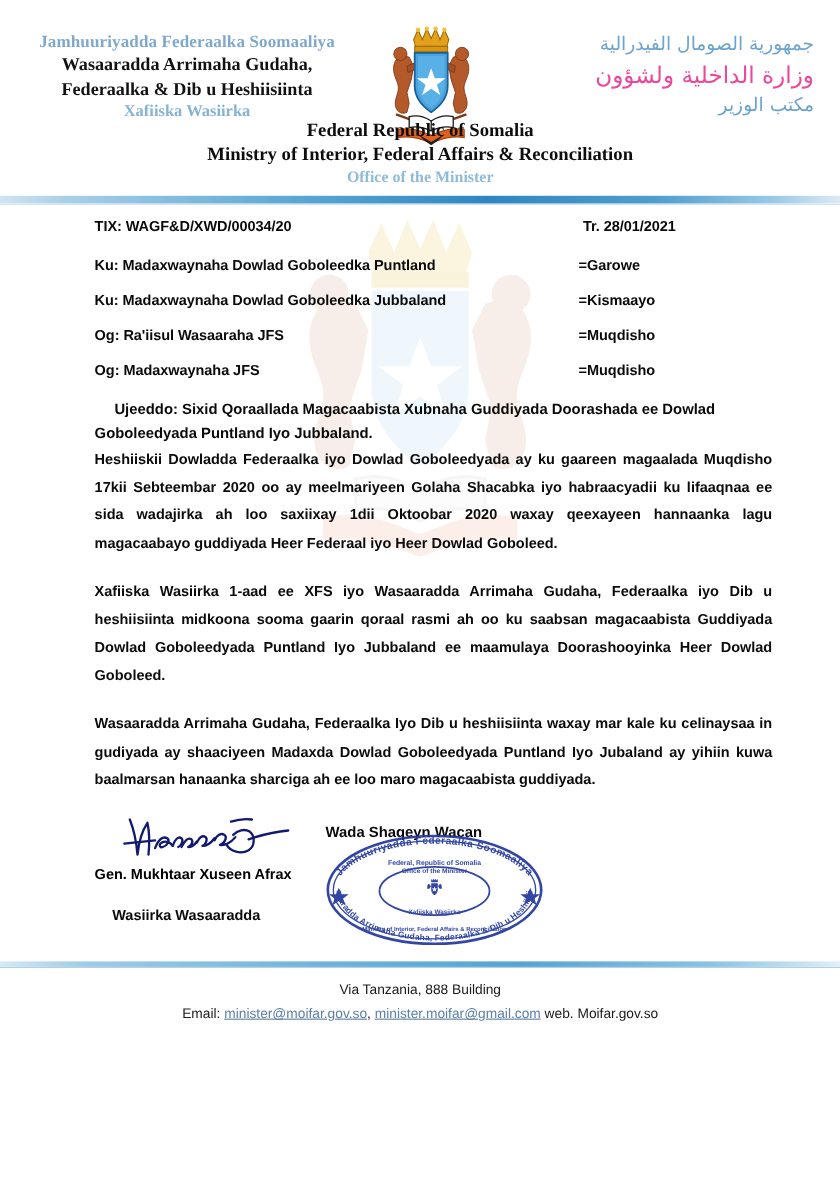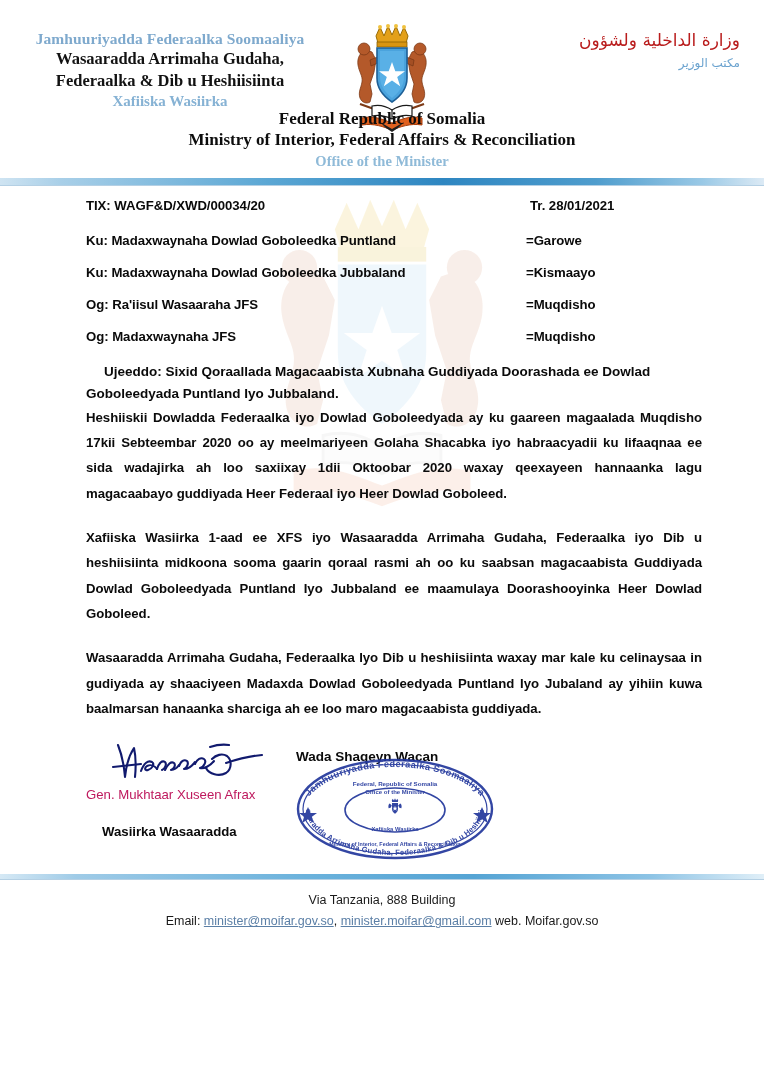--- a/index.html
+++ b/index.html
@@ -74,28 +74,28 @@
   }
   .ar-line1 {
     font-family: "DejaVu Sans", sans-serif;
     font-size: 17px;
     color: #6ba3cf;
     line-height: 1.45;
     white-space: nowrap;
   }
   .ar-line2, .ar-line3 {
     font-family: "DejaVu Sans", sans-serif;
-    font-size: 17px;
-    color: #b91c1c;
+    font-size: 21px;
+    color: #ec4899;
     line-height: 1.5;
     white-space: nowrap;
   }
   .ar-line4 {
     font-family: "DejaVu Sans", sans-serif;
-    font-size: 12px;
+    font-size: 17px;
     color: #6ba3cf;
     line-height: 1.5;
     white-space: nowrap;
     text-align: right;
   }
   .lh-en {
     text-align: center;
     margin-top: -26px;
     position: relative;
     z-index: 4;
@@ -221,22 +221,22 @@
     top: 8px;
     font-size: 13.5px;
     font-weight: bold;
     color: #0a0a0a;
   }
   .sig-name {
     position: absolute;
     left: 0;
     top: 46px;
     font-size: 13.2px;
-    font-weight: normal;
-    color: #be185d;
+    font-weight: bold;
+    color: #000000;
   }
   .sig-title {
     position: absolute;
     left: 16px;
     top: 83px;
     font-size: 13.2px;
     font-weight: bold;
     color: #0a0a0a;
   }
   .stamp {
@@ -331,20 +331,21 @@
                    C50 94 44 92 36 94 Z" fill="#ffffff" stroke="#1a1a1a" stroke-width="1.2"></path>
           <path d="M56 88 L56 97" stroke="#1a1a1a" stroke-width="1.2"></path>
 
           <path d="M26 96 C38 93 48 98 56 101 C64 98 74 93 86 96 L86 103
                    C74 101 64 105 56 108 C48 105 38 101 26 103 Z" fill="#e0611f" stroke="#a63d0c" stroke-width="1"></path>
           <path d="M44 100 L56 107 L68 100 L62 106 L56 110 L50 106 Z" fill="#1f1f1f"></path>
         </svg>
       </div>
 
       <div class="lh-right">
+        <div class="ar-line1">جمهورية الصومال الفيدرالية</div>
         <div class="ar-line2">وزارة الداخلية ولشؤون</div>
         <div class="ar-line4">مكتب الوزير</div>
       </div>
     </div>
 
     <div class="lh-en">
       <div class="en-line1">Federal Republic of Somalia</div>
       <div class="en-line2">Ministry of Interior, Federal Affairs &amp; Reconciliation</div>
       <div class="en-line3">Office of the Minister</div>
     </div>

